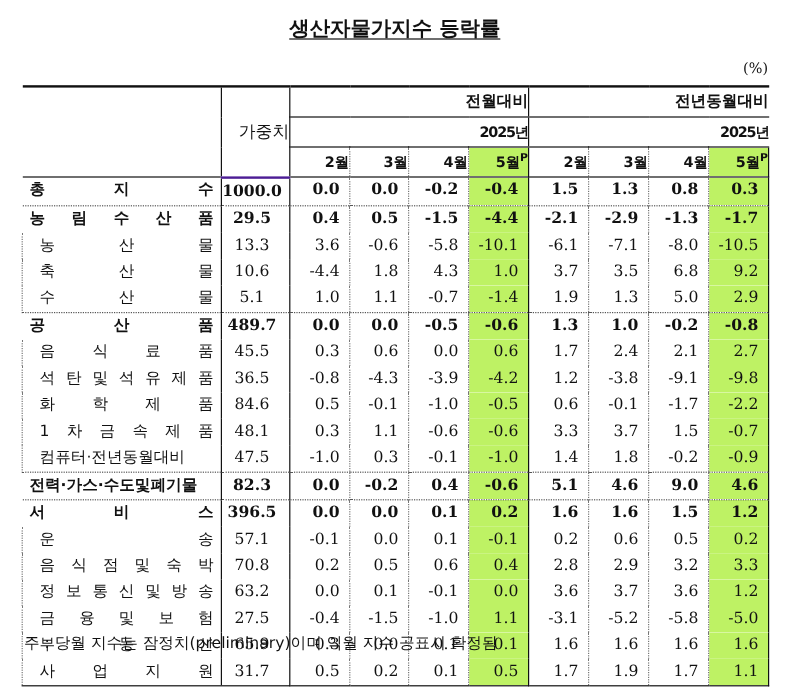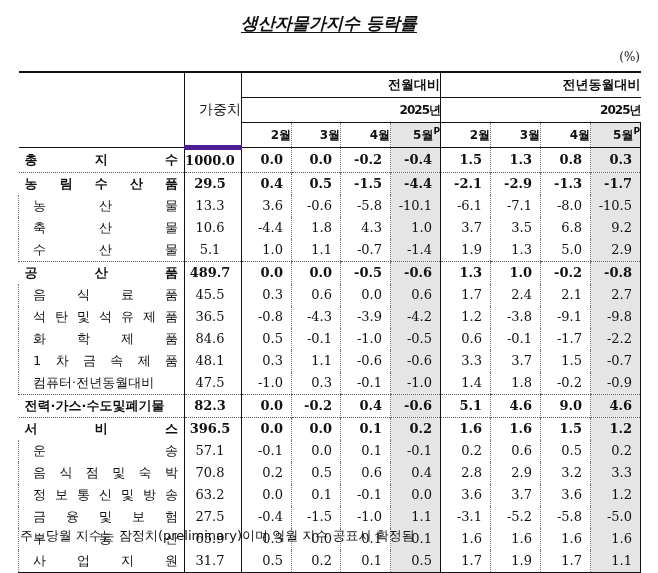--- a/index.html
+++ b/index.html
@@ -4,41 +4,41 @@
 <style>
   html, body { margin: 0; padding: 0; background: #ffffff; }
   body {
     width: 658px; height: 573px; position: relative; overflow: hidden;
     font-family: "DejaVu Serif", "Liberation Serif", serif; color: #111;
   }
   .title {
     position: absolute; top: 12px; left: 0; width: 658px; text-align: center;
     font-family: "DejaVu Sans", sans-serif; font-weight: bold; font-size: 17px;
   }
-  .title span { text-decoration: underline; text-underline-offset: 3px; font-style: italic; }
+  .title span { text-decoration: underline; text-underline-offset: 3px; }
   .unit {
     position: absolute; top: 50px; right: 18px; font-size: 12px;
   }
   table {
     position: absolute; top: 71px; left: 18px; border-collapse: collapse;
     table-layout: fixed; width: 622px; font-size: 13px;
   }
   td, th { padding: 0; height: 22px; line-height: 22px; overflow: hidden; white-space: nowrap; }
   thead tr.top th { border-top: 2px solid #111; }
   thead th {
     font-family: "DejaVu Sans", sans-serif; font-weight: bold; font-size: 13px; text-align: right;
     height: 24px; line-height: 24px;
   }
   th.group { border-bottom: 1px solid #111; border-left: 1px solid #111; }
   th.year { border-bottom: 1px solid #111; border-left: 1px solid #111; font-size: 12px; letter-spacing: -1px; }
   th.month { border-left: 1px dotted #777; font-size: 12px; border-bottom: 1px solid #111; }
   th.month.first { border-left: 1px solid #111; }
-  th.weight { border-left: 1px solid #111; border-right: 1px solid #111; border-bottom: 5px solid #4c1d95; font-size: 14px; font-weight: normal; }
+  th.weight { border-left: 1px solid #111; border-right: 1px solid #111; border-bottom: 2px solid #4c1d95; font-size: 14px; font-weight: normal; }
   th.blank { border-bottom: 1px solid #111; }
-  .hl { background: #e5e5e5; }
+  .hl { background: #bef264; }
   th.month.hl { border-right: 1px solid #111; }
   td.label {
     font-family: "DejaVu Sans", sans-serif; font-size: 13px; padding: 0 6px 0 6px;
   }
   td.label .sp { display: flex; justify-content: space-between; width: 100%; }
   td.weight { text-align: center; padding-right: 6px; border-left: 1px solid #111; border-right: 1px solid #111; }
   td.num { text-align: right; padding-right: 8px; border-left: 1px dotted #777; }
   td.num.first { border-left: 1px solid #111; }
   td.num.hl { border-right: 1px solid #111; }
   tr.major td { font-weight: bold; border-top: 1px dotted #555; }

